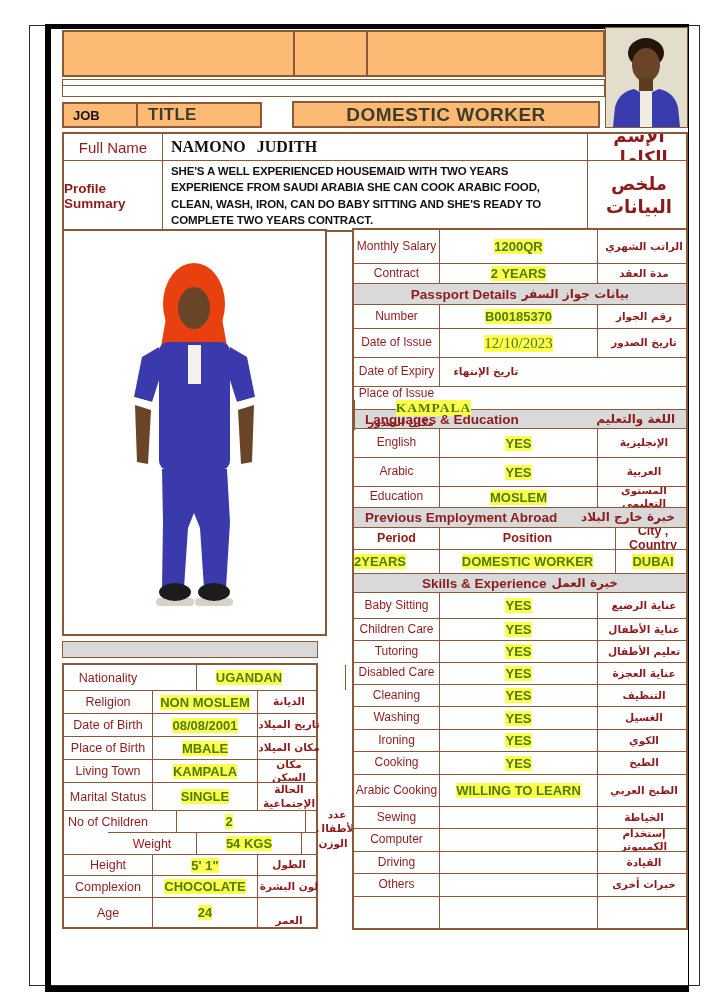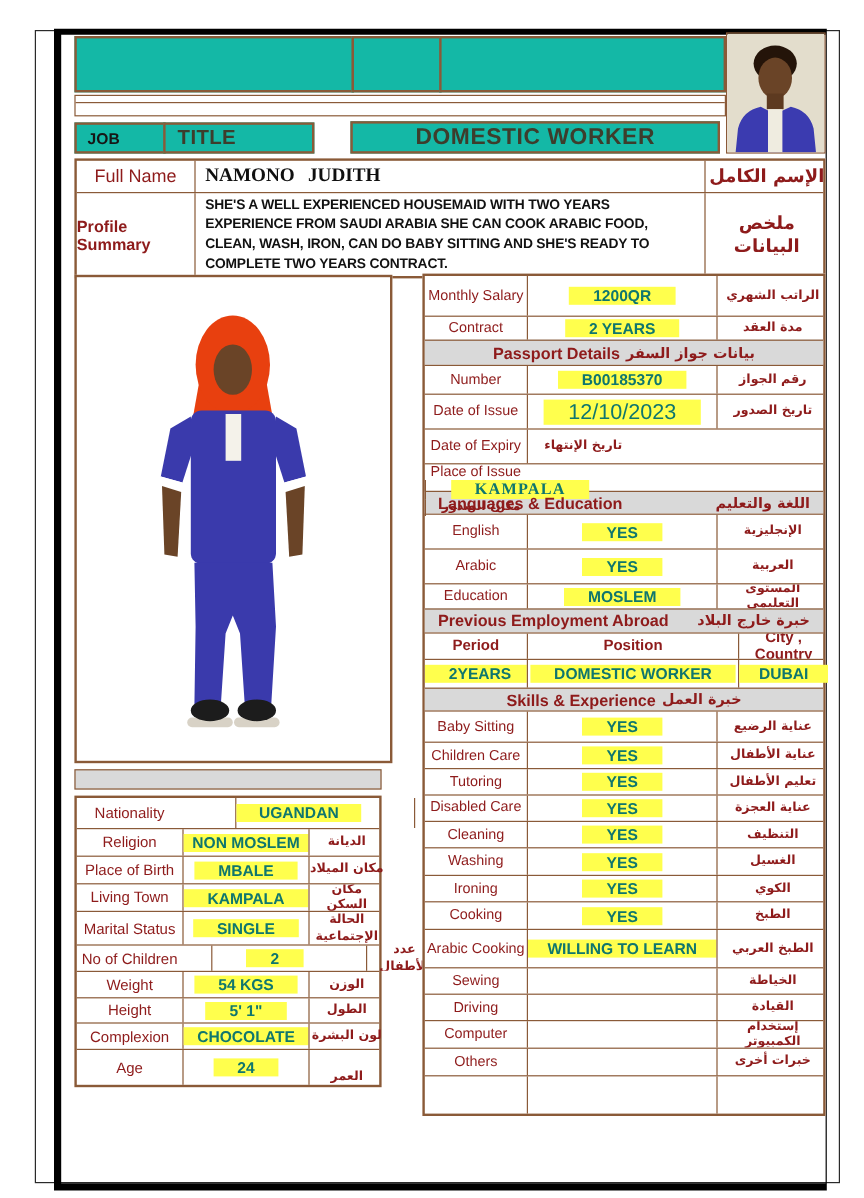--- a/index.html
+++ b/index.html
@@ -12,21 +12,21 @@
   html,body{margin:0;padding:0;background:#ffffff;}
   body{font-family:"Liberation Sans",sans-serif;}
   .page{position:relative;width:720px;height:998px;background:#fff;overflow:hidden;}
   .abs{position:absolute;box-sizing:border-box;}
 
   
   .frame-thin{left:29px;top:25px;width:671px;height:961px;border:1px solid #2a2a2a;pointer-events:none;}
   .frame-thick{left:45px;top:24px;width:644px;height:968px;border:solid #000;border-width:5px 1px 6px 6px;pointer-events:none;}
 
   
-  .bbox{border:2px solid var(--brown);background:#14b8a6;}
+  .bbox{border:2px solid var(--brown);background:#fdba74;}
   .box-a{left:62px;top:30px;width:233px;height:47px;}
   .box-b{left:293px;top:30px;width:75px;height:47px;}
   .box-c{left:366px;top:30px;width:239px;height:47px;}
   .strips{left:62px;top:79px;width:543px;height:18px;border:1px solid var(--brown);}
   .strips .s1{height:5px;border-bottom:1px solid var(--brown);}
 
   
   .job-box{left:62px;top:102px;width:76px;height:26px;display:flex;align-items:center;}
   .title-box{left:136px;top:102px;width:126px;height:26px;display:flex;align-items:center;}
   .dw-box{left:292px;top:101px;width:308px;height:27px;display:flex;align-items:center;justify-content:center;}
@@ -36,42 +36,42 @@
 
   
   .tbl{border:2px solid var(--brown);background:#fff;}
   .trow{display:flex;box-sizing:border-box;flex:none;}
   .trow + .trow{border-top:1px solid var(--brown);}
   .tcell{box-sizing:border-box;display:flex;align-items:center;justify-content:center;overflow:hidden;flex:none;}
   .tcell + .tcell{border-left:1px solid var(--brown);}
   .lbl{color:var(--maroon);font-size:12px;text-align:center;line-height:1.12;}
   .plbl{font-size:12.5px;}
   .ar{font-family:"DejaVu Sans",sans-serif;color:var(--maroon);font-size:10.5px;font-weight:bold;text-align:center;line-height:1.25;direction:rtl;}
-  .hl{background:var(--yellow);font-weight:bold;font-size:13px;padding:0 20px;white-space:nowrap;color:#0f766e;}
-  .hl.serif{font-family:Liberation Sans, sans-serif;font-weight:400;font-size:18px;}
+  .hl{background:var(--yellow);font-weight:bold;font-size:13px;padding:0 0;white-space:nowrap;color:#4d7c0f;}
+  .hl.serif{font-family:Liberation Serif, serif;font-weight:400;font-size:15px;}
   .hl.serifb{font-family:"Liberation Serif",serif;font-weight:bold;font-size:13.5px;letter-spacing:1px;}
   .clip{align-items:flex-start;padding-top:3px;}
   .left-align{justify-content:flex-start;}
 
   .head{background:var(--gray);display:flex;align-items:center;}
   .head.centered{justify-content:center;gap:5px;}
   .head.split{justify-content:space-between;padding:0 11px;}
   .sec-en{color:var(--maroon);font-weight:bold;font-size:13.5px;white-space:nowrap;}
   .sec-ar{font-size:12px;}
   .emph-t{color:var(--maroon);font-weight:bold;font-size:12.5px;text-align:center;line-height:1.1;}
 
   
   .name-tbl{left:62px;top:132px;width:626px;}
   .fn-label{color:var(--maroon);font-size:15px;}
   .name-val{justify-content:flex-start;padding-left:8px;}
   .fn-value{font-family:"Liberation Serif",serif;font-weight:bold;font-size:16px;word-spacing:7px;color:#101010;}
   .ps-label{color:var(--maroon);font-weight:bold;font-size:13.5px;}
   .prof-val{justify-content:flex-start;align-items:center;padding:3px 8px;}
   .ps-text{font-weight:bold;font-size:11.5px;line-height:1.42;letter-spacing:-.15px;color:#111;text-align:left;}
-  .big-ar{font-size:15px;}
+  .big-ar{font-size:18px;}
 
   
   .photo-sm{left:605px;top:27px;width:83px;height:101px;border:1px solid var(--brown);overflow:hidden;}
   .photo-lg{left:62px;top:229px;width:265px;height:407px;border:2px solid var(--brown);display:flex;align-items:center;justify-content:center;overflow:hidden;background:#fff;}
 
   .graybar{left:62px;top:641px;width:256px;height:17px;background:var(--gray);border:1px solid var(--brown);}
   .personal-tbl{left:62px;top:663px;width:256px;}
   .details-tbl{left:352px;top:228px;width:336px;}
 </style>
 </head>
@@ -177,20 +177,31 @@
         </div>
         <div class="tcell" style="width: 105px;">
           <span class="hl">NON MOSLEM</span>
         </div>
         <div class="tcell" style="width: 63px;">
           <span class="ar">الديانة</span>
         </div>
       </div>
       <div class="trow" style="height: 23px;">
         <div class="tcell" style="width: 88px;">
+          <span class="lbl plbl">Date of Birth</span>
+        </div>
+        <div class="tcell" style="width: 105px;">
+          <span class="hl">08/08/2001</span>
+        </div>
+        <div class="tcell" style="width: 63px;">
+          <span class="ar">تاريخ الميلاد</span>
+        </div>
+      </div>
+      <div class="trow" style="height: 23px;">
+        <div class="tcell" style="width: 88px;">
           <span class="lbl plbl">Place of Birth</span>
         </div>
         <div class="tcell" style="width: 105px;">
           <span class="hl">MBALE</span>
         </div>
         <div class="tcell" style="width: 63px;">
           <span class="ar">مكان الميلاد</span>
         </div>
       </div>
       <div class="trow" style="height: 23px;">
@@ -219,21 +230,21 @@
         <div class="tcell" style="width: 88px;">
           <span class="lbl plbl">No of Children</span>
         </div>
         <div class="tcell" style="width: 105px;">
           <span class="hl">2</span>
         </div>
         <div class="tcell" style="width: 63px;">
           <span class="ar">عدد الأطفال</span>
         </div>
       </div>
-      <div class="trow" style="height: 22px;">
+      <div class="trow" style="height: 22px; margin-left: 44px;">
         <div class="tcell" style="width: 88px;">
           <span class="lbl plbl">Weight</span>
         </div>
         <div class="tcell" style="width: 105px;">
           <span class="hl">54 KGS</span>
         </div>
         <div class="tcell" style="width: 63px;">
           <span class="ar">الوزن</span>
         </div>
       </div>
@@ -508,51 +519,51 @@
       </div>
       <div class="trow" style="height: 22px;">
         <div class="tcell" style="width: 85px;">
           <span class="lbl">Sewing</span>
         </div>
         <div class="tcell" style="width: 158px;"></div>
         <div class="tcell" style="width: 93px;">
           <span class="ar">الخياطة</span>
         </div>
       </div>
+      <div class="trow" style="height: 23px;">
+        <div class="tcell" style="width: 85px;">
+          <span class="lbl">Computer</span>
+        </div>
+        <div class="tcell" style="width: 158px;"></div>
+        <div class="tcell" style="width: 93px;">
+          <span class="ar">إستخدام الكمبيوتر</span>
+        </div>
+      </div>
       <div class="trow" style="height: 22px;">
         <div class="tcell" style="width: 85px;">
           <span class="lbl">Driving</span>
         </div>
         <div class="tcell" style="width: 158px;"></div>
         <div class="tcell" style="width: 93px;">
           <span class="ar">القيادة</span>
         </div>
       </div>
       <div class="trow" style="height: 23px;">
         <div class="tcell" style="width: 85px;">
-          <span class="lbl">Computer</span>
+          <span class="lbl">Others</span>
         </div>
         <div class="tcell" style="width: 158px;"></div>
         <div class="tcell" style="width: 93px;">
-          <span class="ar">إستخدام الكمبيوتر</span>
-        </div>
-      </div>
-      <div class="trow" style="height: 23px;">
-        <div class="tcell" style="width: 85px;">
-          <span class="lbl">Others</span>
+          <span class="ar">خبرات أخرى</span>
+        </div>
+      </div>
+      <div class="trow" style="height: 32px;">
+        <div class="tcell" style="width: 85px;">
+          <span class="lbl"></span>
         </div>
         <div class="tcell" style="width: 158px;"></div>
         <div class="tcell" style="width: 93px;">
-          <span class="ar">خبرات أخرى</span>
-        </div>
-      </div>
-      <div class="trow" style="height: 32px;">
-        <div class="tcell" style="width: 85px;">
-          <span class="lbl"></span>
-        </div>
-        <div class="tcell" style="width: 158px;"></div>
-        <div class="tcell" style="width: 93px;">
           <span class="ar"></span>
         </div>
       </div>
     </div>
 
 </div>
 
 </body></html>

